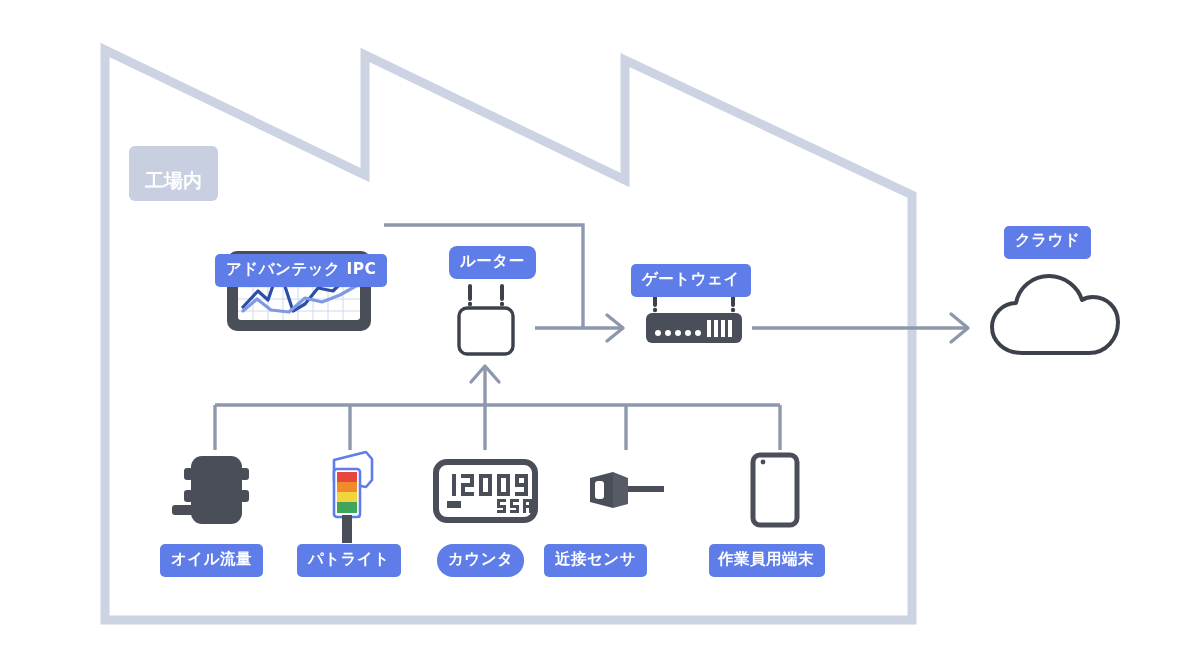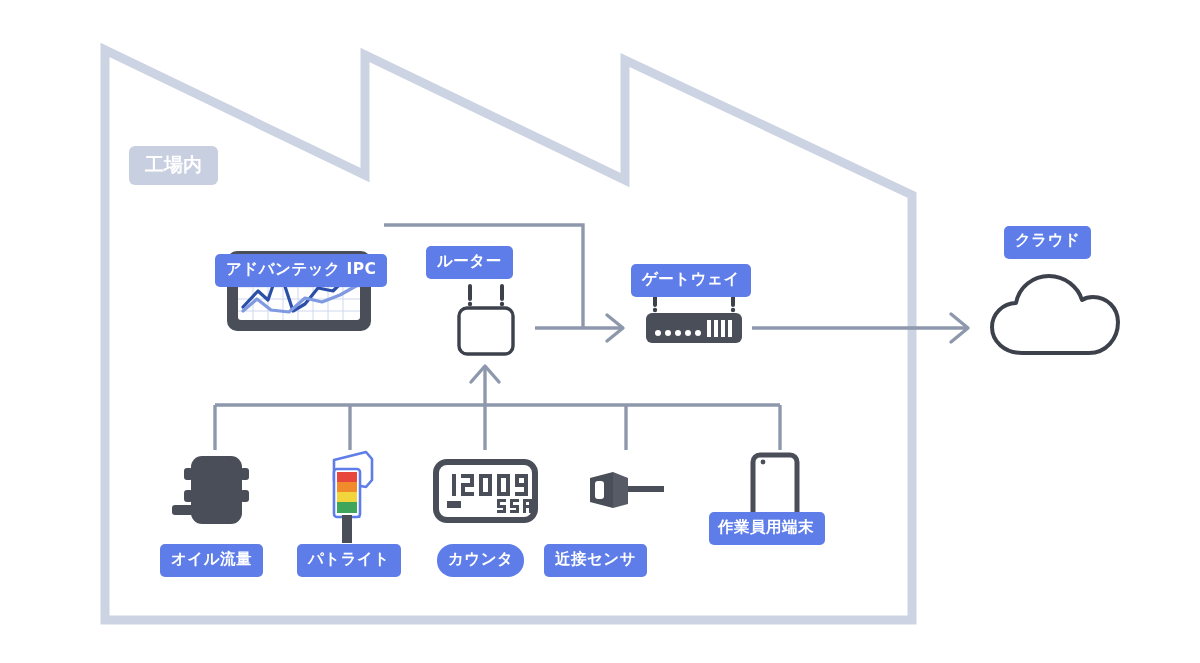--- a/index.html
+++ b/index.html
@@ -40,21 +40,21 @@
     font-size: 15.5px;
     padding: 8px 11px 9px;
   }
   .badge-zone {
     position: absolute;
     background: #c8cfe0;
     color: #ffffff;
     border-radius: 6px;
     font-weight: bold;
     font-size: 19px;
-    padding: 9px 16px 11px;
+    padding: 25px 16px 11px;
     line-height: 1;
     white-space: nowrap;
   }
 </style>
 </head>
 <body>
 
 <div id="stage">
 
   <svg id="diagram-svg" viewBox="0 0 1200 663">
@@ -229,29 +229,29 @@
       <rect x="760" y="467" width="30" height="46" fill="#ffffff"></rect>
       <circle cx="763" cy="462" r="2.4" fill="#4a4e58"></circle>
     </g>
 
   </svg>
 
   <div class="badge-zone" style="left:129px; top:146px;">工場内</div>
 
   <div class="badge badge-lg" style="left:215px; top:212px;margin-top:42px;">アドバンテック IPC</div>
 
-  <div class="badge badge-lg" style="left:426px; top:246px;">ルーター</div>
+  <div class="badge badge-lg" style="left:449px; top:246px;border-radius:8px;">ルーター</div>
 
   <div class="badge badge-lg" style="left:631px; top:264px;">ゲートウェイ</div>
 
   <div class="badge badge-lg" style="left:1004px; top:226px;font-family:Liberation Mono, monospace;">クラウド</div>
 
   <div class="badge badge-lg" style="left:297px; top:544px;">パトライト</div>
 
   <div class="badge badge-lg" style="left:160px; top:544px;">オイル流量</div>
 
   <div class="badge badge-lg" style="left:437px; top:544px;border-radius:16px;">カウンタ</div>
 
   <div class="badge badge-lg" style="left:544px; top:544px;">近接センサ</div>
 
-  <div class="badge badge-lg" style="left:709px; top:512px;padding-left:9px;">作業員用端末</div>
+  <div class="badge badge-lg" style="left:709px; top:544px;padding-left:9px;">作業員用端末</div>
 
 </div>
 
 </body></html>

